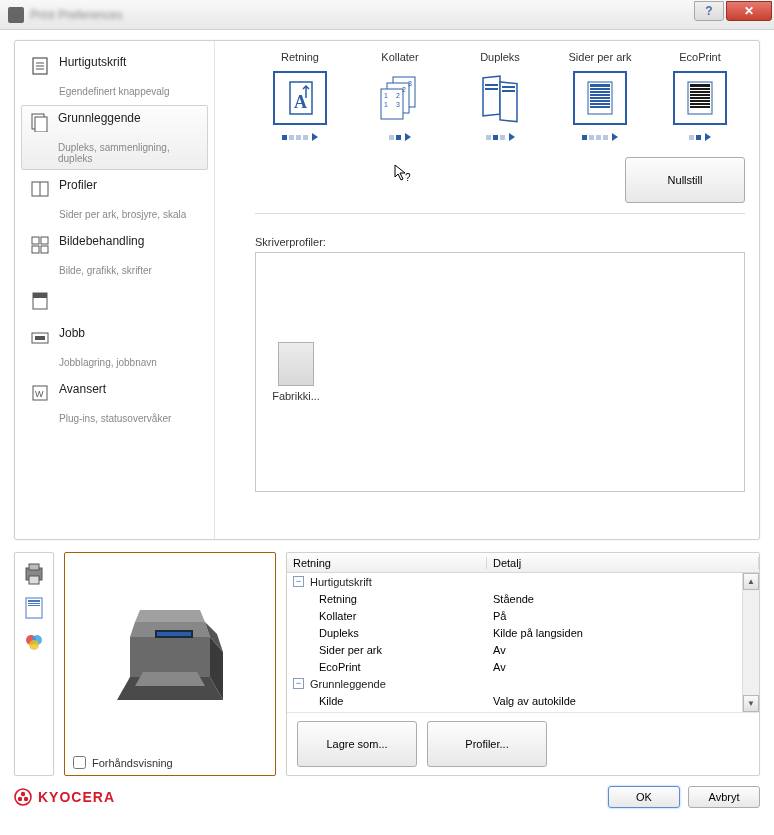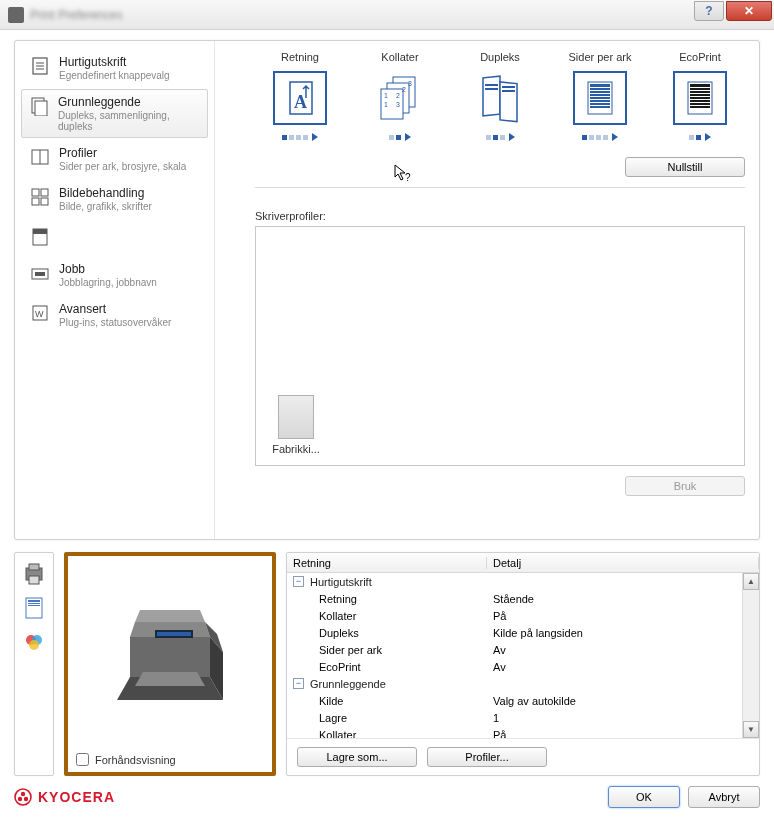--- a/index.html
+++ b/index.html
@@ -17,49 +17,49 @@
 .top-panel { display: flex; border: 1px solid #d0d0d0; border-radius: 3px; background: #fff; box-shadow: 0 0 2px rgba(0,0,0,.1); height: 500px; }
 
 .sidebar { width: 200px; padding: 8px 6px; border-right: 1px solid #e6e6e6; }
 .sidebar-item { display: flex; align-items: flex-start; padding: 6px 8px; border-radius: 2px; cursor: pointer; margin-bottom: 2px; }
 .sidebar-item.selected { background: linear-gradient(#fdfdfd,#eeeeee); border: 1px solid #d2d2d2; padding: 5px 7px; }
 .sidebar-item.active { background: #fff; }
 .sidebar-icon { width: 22px; height: 22px; margin-right: 8px; display: flex; align-items: center; justify-content: center; }
 .sidebar-icon svg { width: 20px; height: 20px; }
 .sidebar-text { display: flex; flex-direction: column; }
 .sidebar-title { font-size: 12px; color: #222; }
-.sidebar-sub { font-size: 10px; color: #888; margin-top: 1px; }
+.sidebar-sub { font-size: 10px; color: #888; margin-top: 17px; }
 
 .main { flex: 1; padding: 10px 14px 10px 40px; display: flex; flex-direction: column; position: relative; }
 .quick-row { display: flex; justify-content: space-between; align-items: flex-start; gap: 10px; }
 .quick-cell { display: flex; flex-direction: column; align-items: center; width: 90px; }
 .quick-label { font-size: 11px; color: #333; margin-bottom: 8px; }
 .quick-icon { width: 54px; height: 54px; border: 2px solid #2a5ca8; background: #fff; display: flex; align-items: center; justify-content: center; position: relative; }
 .dots { display: flex; align-items: center; margin-top: 8px; gap: 2px; }
 .dot { width: 5px; height: 5px; background: #b8c8e0; }
 .dot.active { background: #2a5ca8; }
 .arrow-r { width: 0; height: 0; border-top: 4px solid transparent; border-bottom: 4px solid transparent; border-left: 6px solid #2a5ca8; margin-left: 2px; }
 
-.btn { background: linear-gradient(#fdfdfd,#e8e8e8); border: 1px solid #acacac; border-radius: 3px; padding: 3px 0; font-size: 11px; cursor: pointer; text-align: center; }
+.btn { background: linear-gradient(#fdfdfd,#e8e8e8); border: 1px solid #acacac; border-radius: 3px; padding: 16px 0; font-size: 11px; cursor: pointer; text-align: center; }
 .btn.wide { width: 120px; }
 .btn.disabled { color: #999; border-color: #ccc; background: #f4f4f4; cursor: default; }
 .reset-row { display: flex; justify-content: flex-end; margin-top: 16px; }
 
 .divider { height: 1px; background: #dcdcdc; margin-top: 10px; }
 .profiles-label { font-size: 11px; color: #333; margin-top: 22px; margin-bottom: 4px; }
-.profiles-box { border: 1px solid #c8c8c8; height: 240px; padding: 10px; display: flex; align-items: flex-end; }
+.profiles-box { border: 1px solid #c8c8c8; height: 240px; padding: 10px; display: flex; align-items: center; }
 .profile-item { display: flex; flex-direction: column; align-items: center; width: 60px; }
 .profile-thumb { width: 36px; height: 44px; border: 1px solid #b0b0b0; background: linear-gradient(#ececec,#d8d8d8); }
 .profile-name { font-size: 11px; color: #333; margin-top: 4px; text-align: center; }
 .use-row { display: flex; justify-content: flex-end; margin-top: 10px; }
 
 .bottom-panel { display: flex; margin-top: 12px; height: 224px; gap: 10px; }
 .preview-col { width: 40px; border: 1px solid #d0d0d0; border-radius: 2px; background: #fff; display: flex; flex-direction: column; align-items: center; padding-top: 4px; box-shadow: 0 0 2px rgba(0,0,0,.05); }
 .preview-thumb { width: 26px; height: 30px; margin: 2px 0; display: flex; align-items: center; justify-content: center; }
-.preview-printer-panel { width: 212px; border: 4px solid #a16207; border-radius: 2px; background: #fff; display: flex; flex-direction: column; box-shadow: 0 0 2px rgba(0,0,0,.05); }
+.preview-printer-panel { width: 212px; border: 1px solid #a16207; border-radius: 2px; background: #fff; display: flex; flex-direction: column; box-shadow: 0 0 2px rgba(0,0,0,.05); }
 .printer-img { flex: 1; display: flex; align-items: center; justify-content: center; }
 .preview-check { padding: 6px 8px; display: flex; align-items: center; gap: 6px; font-size: 11px; color: #333; }
 .preview-check input { width: 13px; height: 13px; }
 
 .details-panel { flex: 1; border: 1px solid #d0d0d0; border-radius: 2px; background: #fff; display: flex; flex-direction: column; box-shadow: 0 0 2px rgba(0,0,0,.05); }
 .details-table { flex: 1; overflow: hidden; border-bottom: 1px solid #e6e6e6; position: relative; }
 .dt-row, .dt-head { display: flex; font-size: 11px; }
 .dt-head { background: linear-gradient(#fdfdfd,#efefef); border-bottom: 1px solid #d8d8d8; height: 20px; align-items: center; }
 .dt-head > div { border-right: 1px solid #d8d8d8; padding: 0 6px; }
 .dt-row { height: 17px; align-items: center; }
@@ -313,23 +313,20 @@
         <div class="btn wide">Nullstill</div>
       </div>
 
       <div class="divider"></div>
       <div class="profiles-label">Skriverprofiler:</div>
       <div class="profiles-box">
         <div class="profile-item">
           <div class="profile-thumb"></div>
           <div class="profile-name">Fabrikki...</div>
         </div>
-      </div>
-      <div class="use-row">
-        <div class="btn wide disabled">Bruk</div>
       </div>
     </div>
   </div>
 
   <div class="bottom-panel">
     <div class="preview-col">
       <div class="preview-thumb">
         <svg width="22" height="24" viewBox="0 0 22 24">
             <rect x="3" y="6" width="16" height="12" fill="#888" stroke="#555"></rect>
             <rect x="6" y="2" width="10" height="6" fill="#bbb" stroke="#555"></rect>

